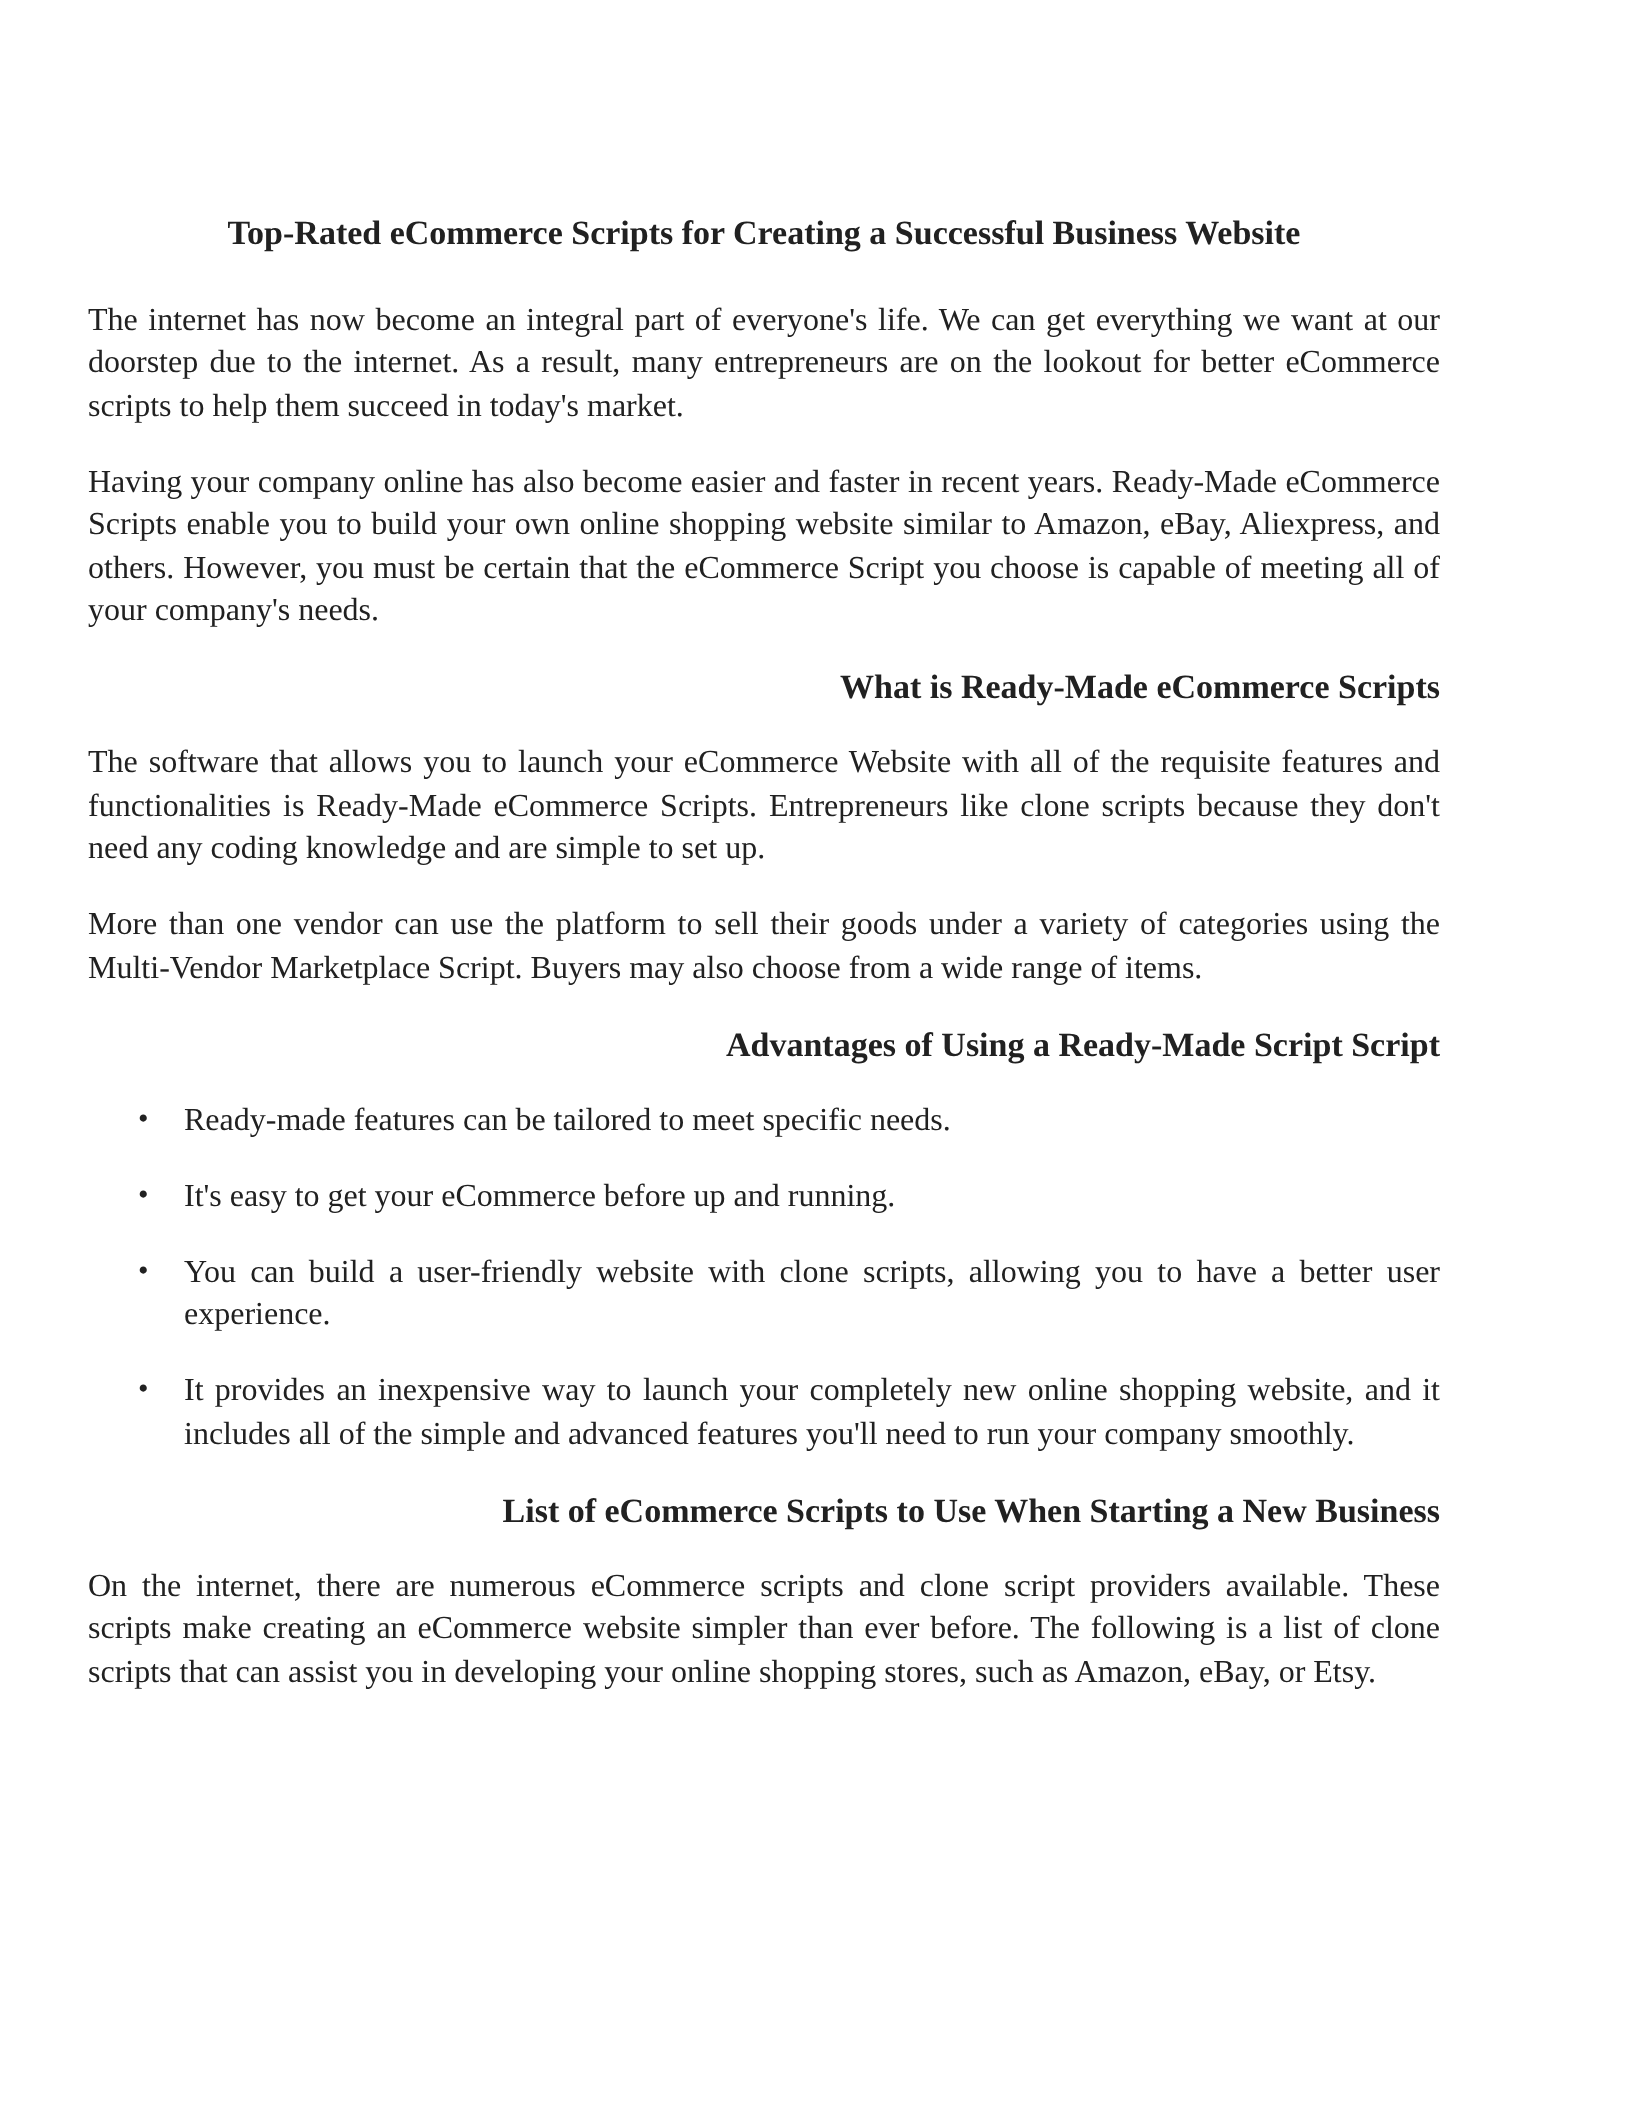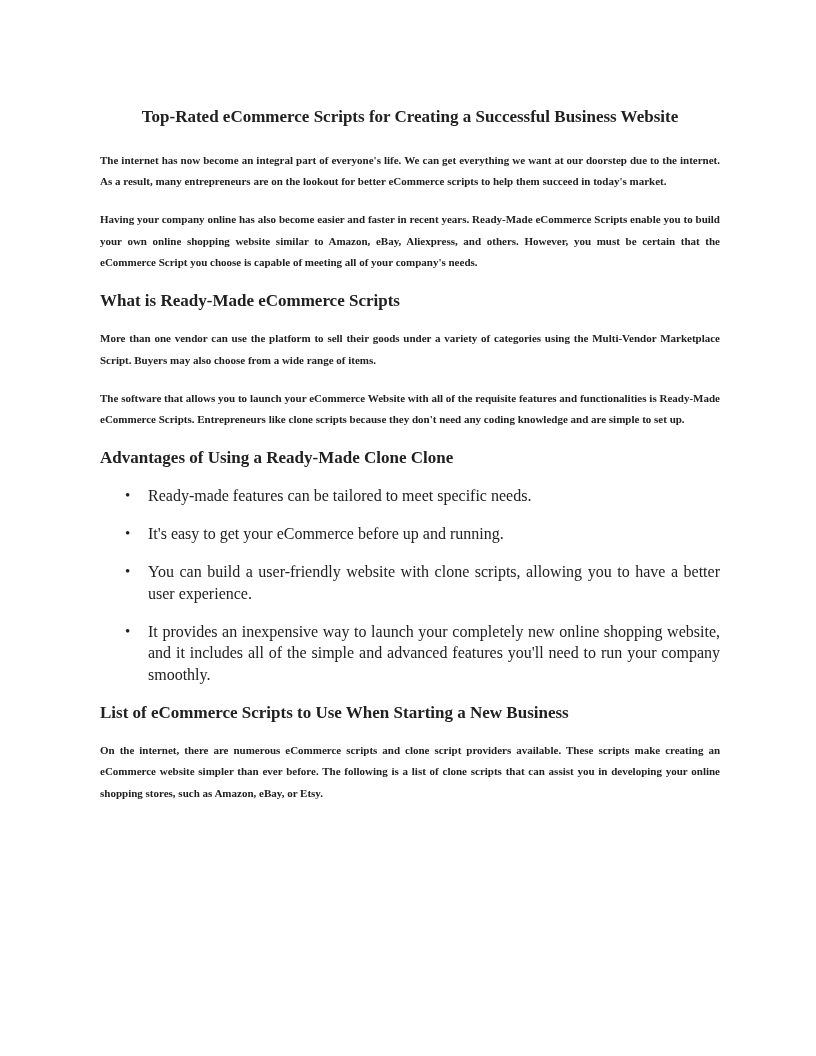--- a/index.html
+++ b/index.html
@@ -11,43 +11,42 @@
     height: 1056px;
     background: #ffffff;
     font-family: "Liberation Serif", "DejaVu Serif", serif;
     color: #212121;
     overflow: hidden;
   }
   .page {
     box-sizing: border-box;
     width: 816px;
     height: 1056px;
-    padding: 106px 96px 0 100px;
+    padding: 106px 96px 0 44px;
     background: #ffffff;
   }
   .doc-title {
     font-size: 17px;
     font-weight: bold;
     text-align: center;
     line-height: 21.5px;
     margin: 0 0 22px 0;
   }
   .doc-heading {
     font-size: 17px;
     font-weight: bold;
-    text-align: left;
+    text-align: right;
     line-height: 21.5px;
     margin: 0 0 16.5px 0;
   }
   .doc-para {
-    font-size: 11px;
+    font-size: 16px;
     line-height: 21.5px;
     text-align: justify;
     margin: 0 0 16.5px 0;
-    font-weight: bold;
   }
   ul.doc-list {
     list-style: none;
     margin: 0;
     padding: 0;
   }
   ul.doc-list li {
     position: relative;
     font-size: 16px;
     line-height: 21.5px;
@@ -68,25 +67,25 @@
 <div class="page">
 
   <h1 class="doc-title">Top-Rated eCommerce Scripts for Creating a Successful Business Website</h1>
 
   <p class="doc-para">The internet has now become an integral part of everyone's life. We can get everything we want at our doorstep due to the internet. As a result, many entrepreneurs are on the lookout for better eCommerce scripts to help them succeed in today's market.</p>
 
   <p class="doc-para">Having your company online has also become easier and faster in recent years. Ready-Made eCommerce Scripts enable you to build your own online shopping website similar to Amazon, eBay, Aliexpress, and others. However, you must be certain that the eCommerce Script you choose is capable of meeting all of your company's needs.</p>
 
   <h2 class="doc-heading">What is Ready-Made eCommerce Scripts</h2>
 
+  <p class="doc-para">The software that allows you to launch your eCommerce Website with all of the requisite features and functionalities is Ready-Made eCommerce Scripts. Entrepreneurs like clone scripts because they don't need any coding knowledge and are simple to set up.</p>
+
   <p class="doc-para">More than one vendor can use the platform to sell their goods under a variety of categories using the Multi-Vendor Marketplace Script. Buyers may also choose from a wide range of items.</p>
 
-  <p class="doc-para">The software that allows you to launch your eCommerce Website with all of the requisite features and functionalities is Ready-Made eCommerce Scripts. Entrepreneurs like clone scripts because they don't need any coding knowledge and are simple to set up.</p>
-
-  <h2 class="doc-heading">Advantages of Using a Ready-Made Clone Clone</h2>
+  <h2 class="doc-heading">Advantages of Using a Ready-Made Script Script</h2>
 
   <ul class="doc-list">
     <li>
       <span class="bullet">•</span>
       <span>Ready-made features can be tailored to meet specific needs.</span>
     </li>
     <li>
       <span class="bullet">•</span>
       <span>It's easy to get your eCommerce before up and running.</span>
     </li>

